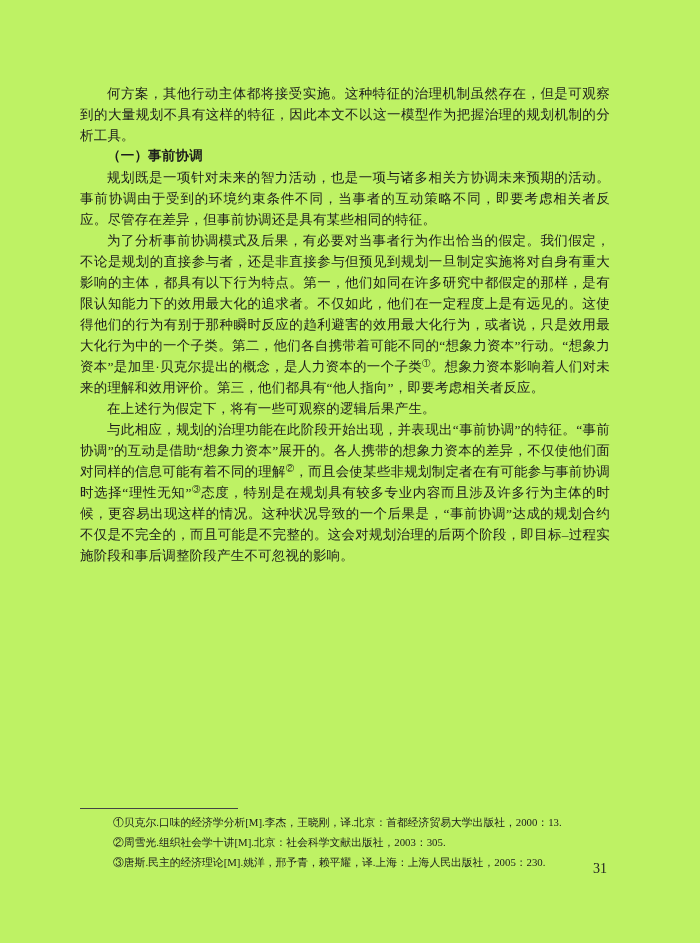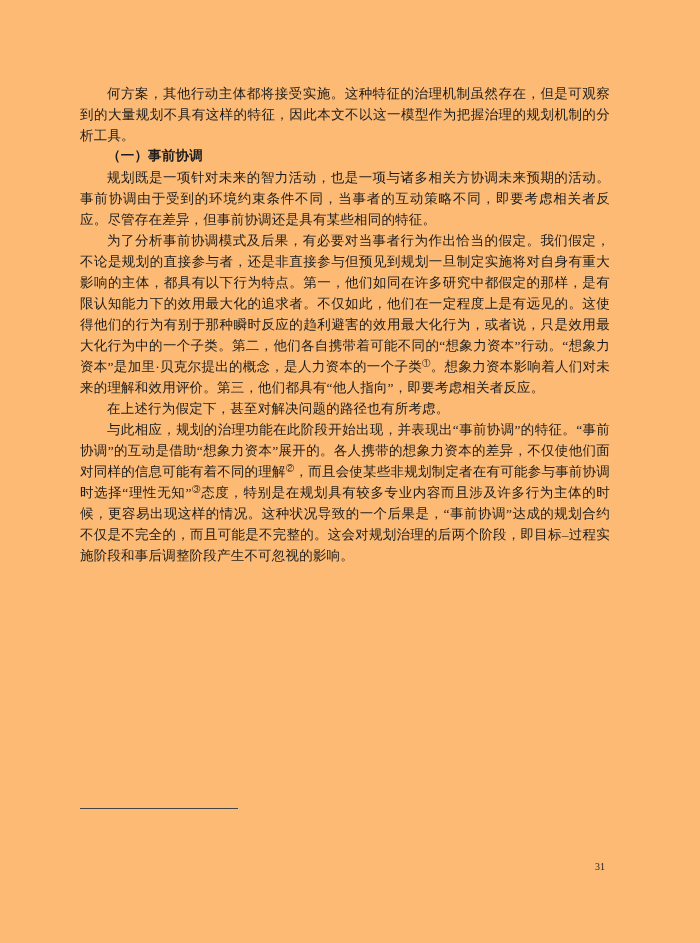--- a/index.html
+++ b/index.html
@@ -4,21 +4,21 @@
 <style>
   html, body {
     margin: 0;
     padding: 0;
     background: #ffffff;
   }
   .page {
     position: relative;
     width: 700px;
     height: 943px;
-    background: #fdba74;
+    background: #bef264;
     color: #1c1c1c;
     font-family: "Liberation Serif", "DejaVu Serif", serif;
     overflow: hidden;
   }
   .body-text {
     position: absolute;
     left: 80px;
     top: 83px;
     width: 530px;
     font-size: 13.5px;
@@ -66,36 +66,41 @@
     text-indent: 0;
     white-space: nowrap;
     overflow: hidden;
   }
   .page-number {
     position: absolute;
     left: 575px;
     top: 861px;
     width: 50px;
     text-align: center;
-    font-size: 10px;
+    font-size: 14px;
     color: #222;
   }
 </style>
 </head>
 <body>
 
 <div class="page">
 
   <div class="body-text">
     <p>何方案，其他行动主体都将接受实施。这种特征的治理机制虽然存在，但是可观察到的大量规划不具有这样的特征，因此本文不以这一模型作为把握治理的规划机制的分析工具。</p>
     <p class="section-heading">（一）事前协调</p>
     <p>规划既是一项针对未来的智力活动，也是一项与诸多相关方协调未来预期的活动。事前协调由于受到的环境约束条件不同，当事者的互动策略不同，即要考虑相关者反应。尽管存在差异，但事前协调还是具有某些相同的特征。</p>
     <p>为了分析事前协调模式及后果，有必要对当事者行为作出恰当的假定。我们假定，不论是规划的直接参与者，还是非直接参与但预见到规划一旦制定实施将对自身有重大影响的主体，都具有以下行为特点。第一，他们如同在许多研究中都假定的那样，是有限认知能力下的效用最大化的追求者。不仅如此，他们在一定程度上是有远见的。这使得他们的行为有别于那种瞬时反应的趋利避害的效用最大化行为，或者说，只是效用最大化行为中的一个子类。第二，他们各自携带着可能不同的“想象力资本”行动。“想象力资本”是加里·贝克尔提出的概念，是人力资本的一个子类<sup>①</sup>。想象力资本影响着人们对未来的理解和效用评价。第三，他们都具有“他人指向”，即要考虑相关者反应。</p>
-    <p>在上述行为假定下，甚至对解决问题的路径也有所考虑。</p>
+    <p>在上述行为假定下，将有一些可观察的逻辑后果产生。</p>
     <p>与此相应，规划的治理功能在此阶段开始出现，并表现出“事前协调”的特征。“事前协调”的互动是借助“想象力资本”展开的。各人携带的想象力资本的差异，不仅使他们面对同样的信息可能有着不同的理解<sup>②</sup>，而且会使某些非规划制定者在有可能参与事前协调时选择“理性无知”<sup>③</sup>态度，特别是在规划具有较多专业内容而且涉及许多行为主体的时候，更容易出现这样的情况。这种状况导致的一个后果是，“事前协调”达成的规划合约不仅是不完全的，而且可能是不完整的。这会对规划治理的后两个阶段，即目标–过程实施阶段和事后调整阶段产生不可忽视的影响。</p>
   </div>
 
   <div class="fn-divider"></div>
 
+  <div class="footnotes">
+    <p class="footnote">①贝克尔.口味的经济学分析[M].李杰，王晓刚，译.北京：首都经济贸易大学出版社，2000：13.</p>
+    <p class="footnote">②周雪光.组织社会学十讲[M].北京：社会科学文献出版社，2003：305.</p>
+    <p class="footnote">③唐斯.民主的经济理论[M].姚洋，邢予青，赖平耀，译.上海：上海人民出版社，2005：230.</p>
+  </div>
 
   <div class="page-number">31</div>
 
 </div>
 
 </body></html>

